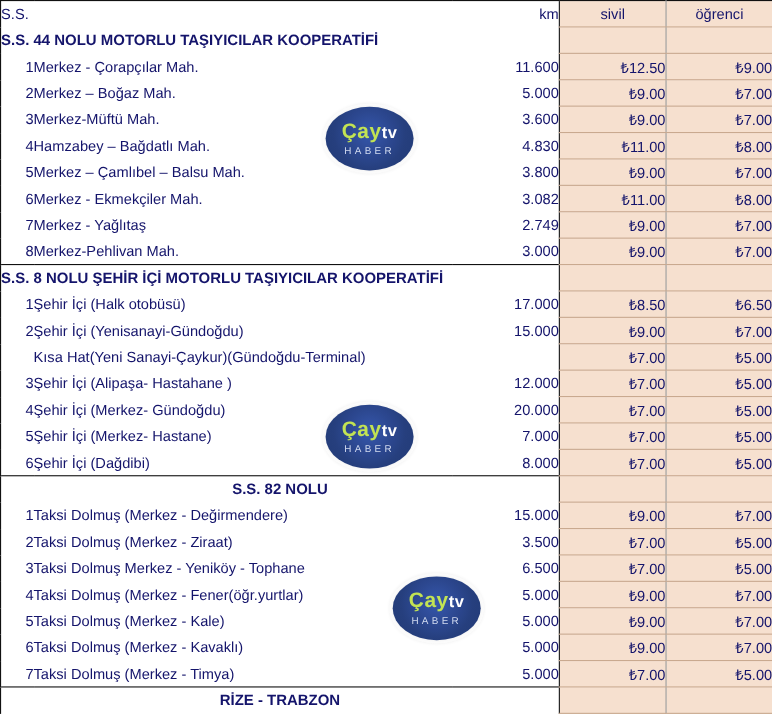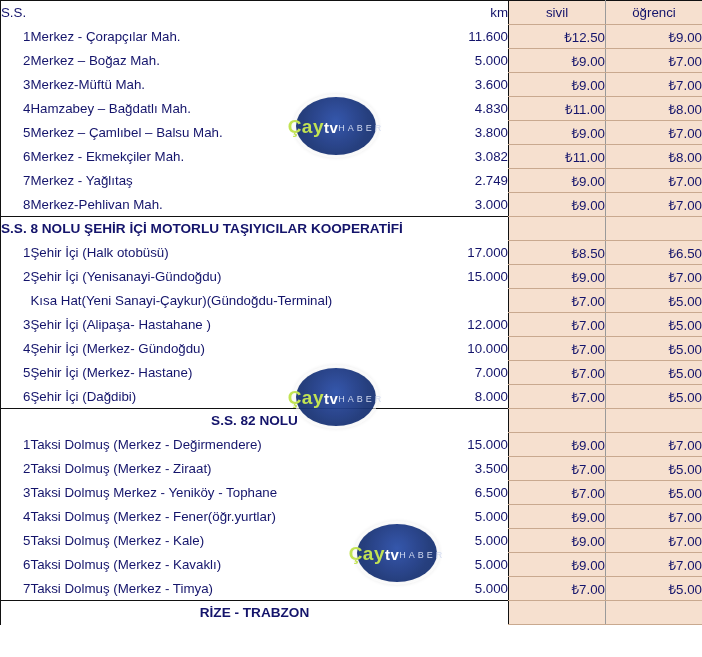--- a/index.html
+++ b/index.html
@@ -108,21 +108,21 @@
 
   
   .logo {
     position: absolute;
     width: 80px;
     height: 58px;
     border-radius: 50%;
     background: radial-gradient(circle at 50% 42%, #2b4ea8 0%, #1b3578 62%, #16306d 100%);
     box-shadow: 0 0 0 3px rgba(255,255,255,0.65), 0 0 6px rgba(0,0,0,0.25);
     display: flex;
-    flex-direction: row;
+    flex-direction: column;
     align-items: center;
     justify-content: center;
     pointer-events: none;
     opacity: 0.95;
   }
   .logo .l1 {
     font-size: 19px;
     font-weight: bold;
     letter-spacing: 0.5px;
     line-height: 1;
@@ -152,20 +152,25 @@
         <col class="c-sivil">
         <col class="c-ogr">
     </colgroup>
     <tbody id="table-body">
         <tr class="header-row">
           <td class="hdr-label outer-l outer-t spanline" colspan="2">S.S.</td>
           <td class="hdr-km outer-t spanline">km</td>
           <td class="hdr-price outer-t price-col first spanline">sivil</td>
           <td class="hdr-price outer-t price-col last spanline">öğrenci</td>
         </tr>
+        <tr class="section-title">
+          <td class="outer-l" colspan="3">S.S. 44 NOLU MOTORLU TAŞIYICILAR KOOPERATİFİ</td>
+          <td class="price-col first"></td>
+          <td class="price-col last"></td>
+        </tr>
         <tr>
           <td class="no-cell outer-l">1</td>
           <td class="name-cell">Merkez - Çorapçılar Mah.</td>
           <td class="km-cell">11.600</td>
           <td class="price-col first">₺12.50</td>
           <td class="price-col last">₺9.00</td>
         </tr>
         <tr>
           <td class="no-cell outer-l">2</td>
           <td class="name-cell">Merkez – Boğaz Mah.</td>
@@ -244,21 +249,21 @@
         <tr>
           <td class="no-cell outer-l">3</td>
           <td class="name-cell">Şehir İçi (Alipaşa- Hastahane )</td>
           <td class="km-cell">12.000</td>
           <td class="price-col first">₺7.00</td>
           <td class="price-col last">₺5.00</td>
         </tr>
         <tr>
           <td class="no-cell outer-l">4</td>
           <td class="name-cell">Şehir İçi (Merkez- Gündoğdu)</td>
-          <td class="km-cell">10.000</td>
+          <td class="km-cell">20.000</td>
           <td class="price-col first">₺7.00</td>
           <td class="price-col last">₺5.00</td>
         </tr>
         <tr>
           <td class="no-cell outer-l">5</td>
           <td class="name-cell">Şehir İçi (Merkez- Hastane)</td>
           <td class="km-cell">7.000</td>
           <td class="price-col first">₺7.00</td>
           <td class="price-col last">₺5.00</td>
         </tr>

